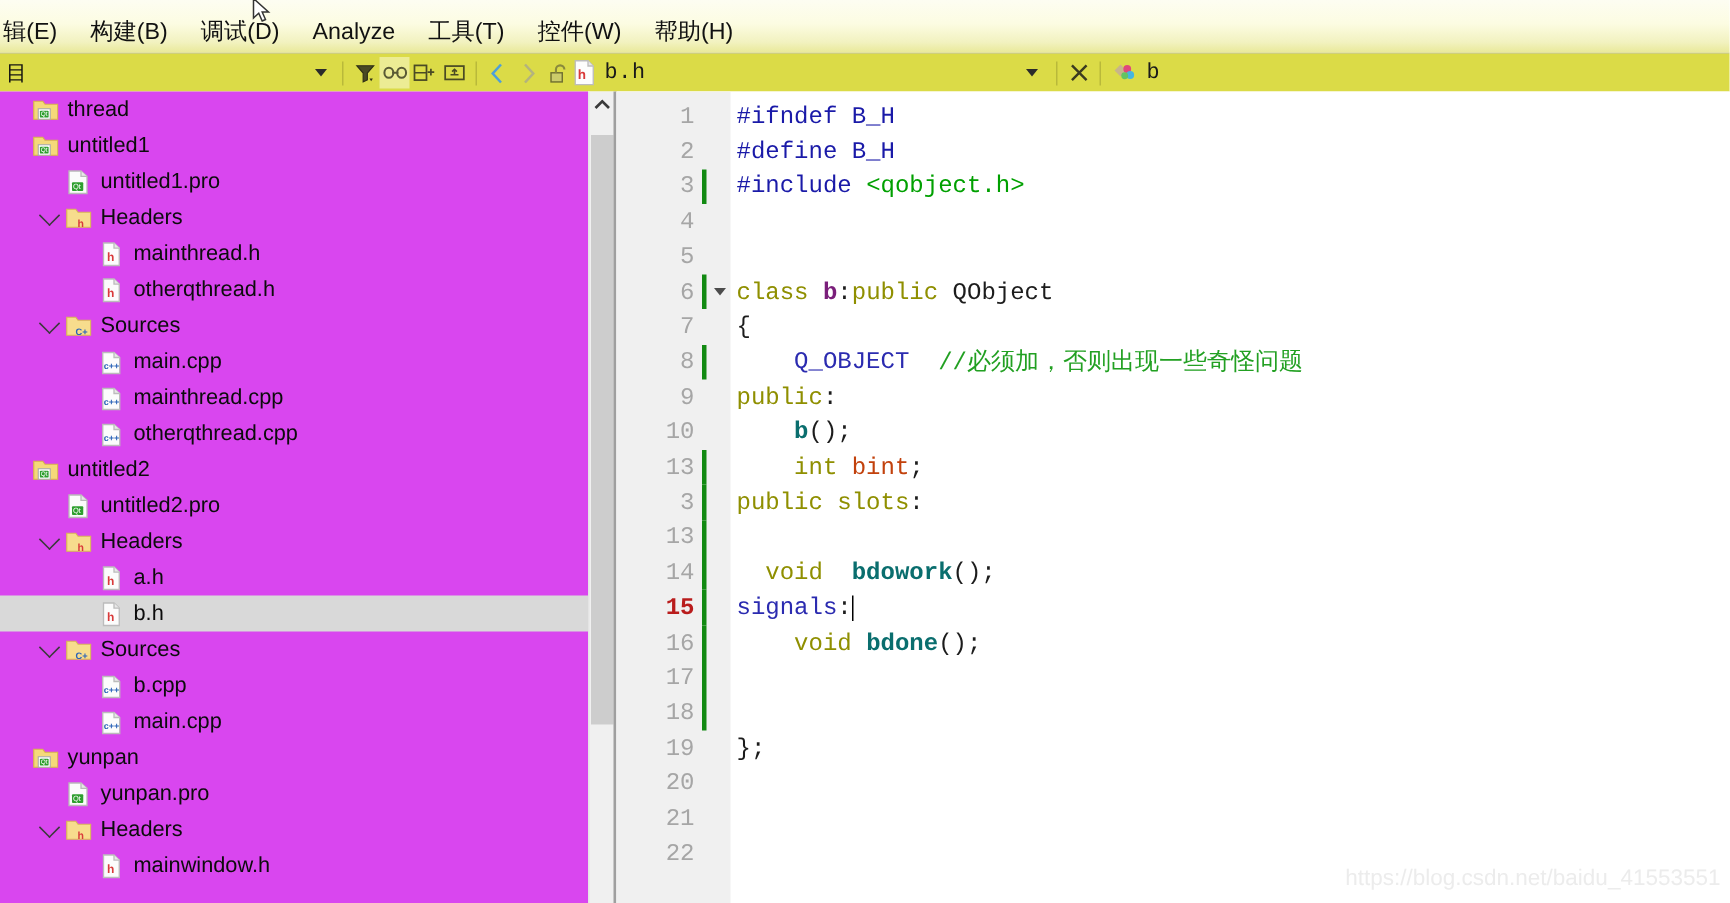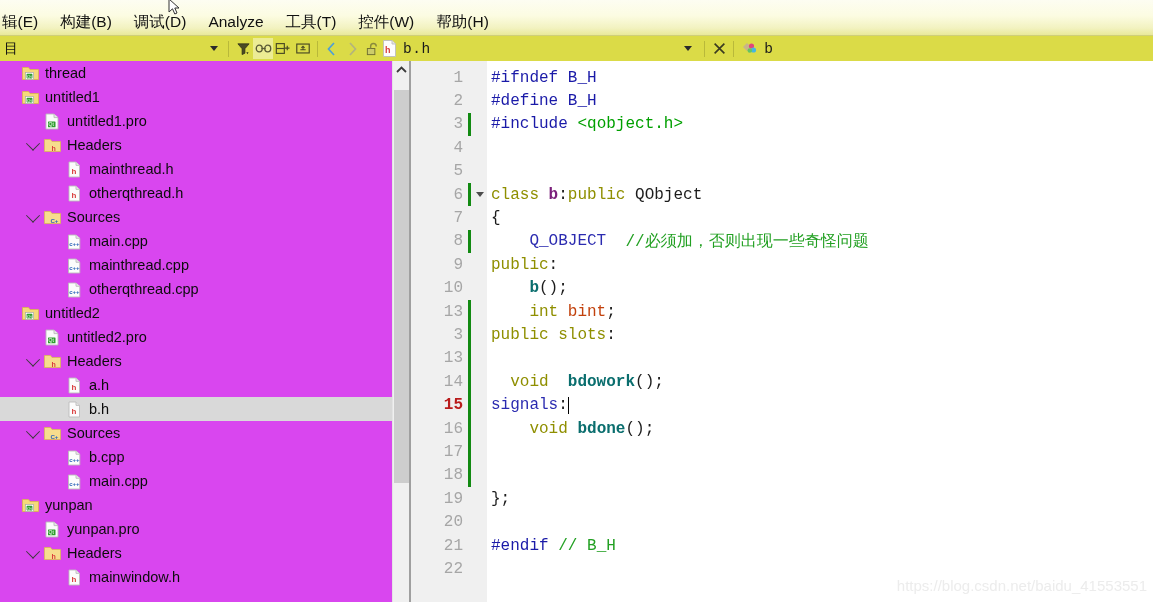--- a/index.html
+++ b/index.html
@@ -577,21 +577,20 @@
       <div class="code-line">
         <div class="lineno">19</div>
         <div class="code-text"><span class="tok-plain">};</span></div>
       </div>
       <div class="code-line">
         <div class="lineno">20</div>
         <div class="code-text"></div>
       </div>
       <div class="code-line">
         <div class="lineno">21</div>
-        <div class="code-text"><span class="tok-pre">#endif </span><span class="tok-cmt">// B_H</span></div>
       </div>
       <div class="code-line">
         <div class="lineno">22</div>
         <div class="code-text"></div>
       </div>
     </div>
   <div id="watermark">https://blog.csdn.net/baidu_41553551</div>
 </div>
 
 </body></html>

